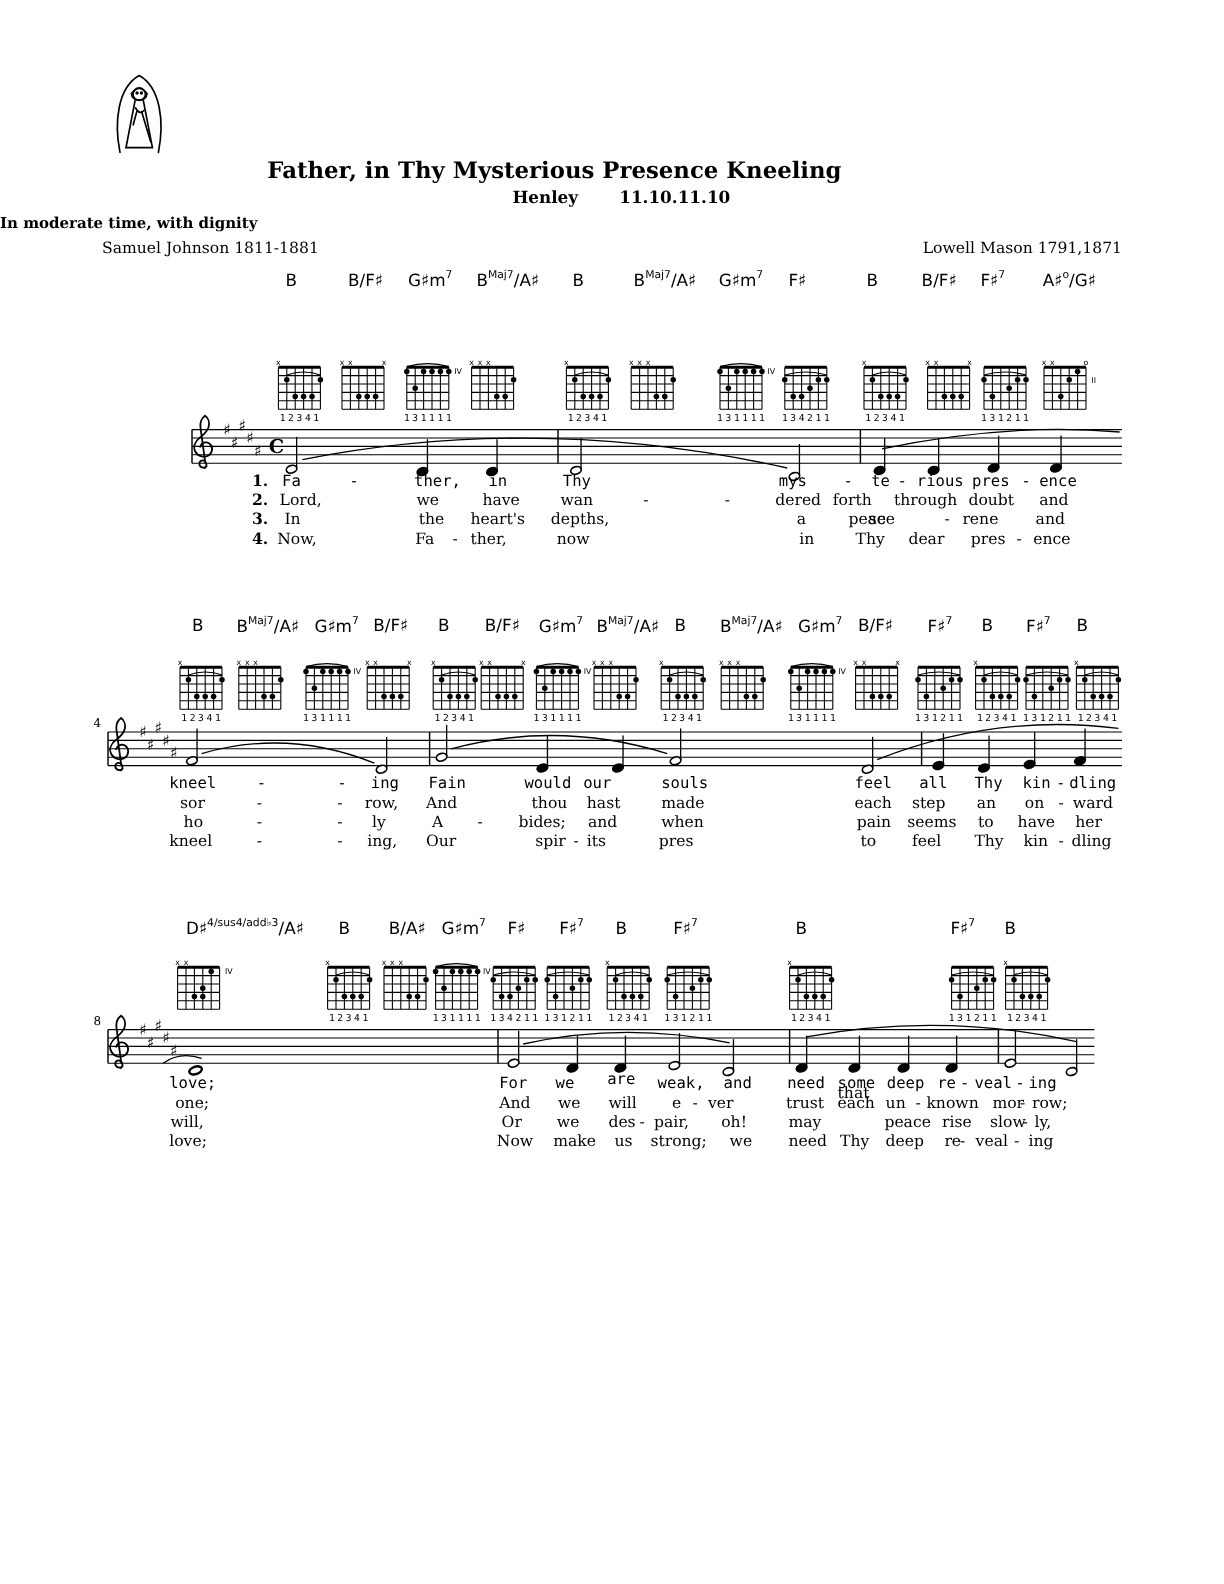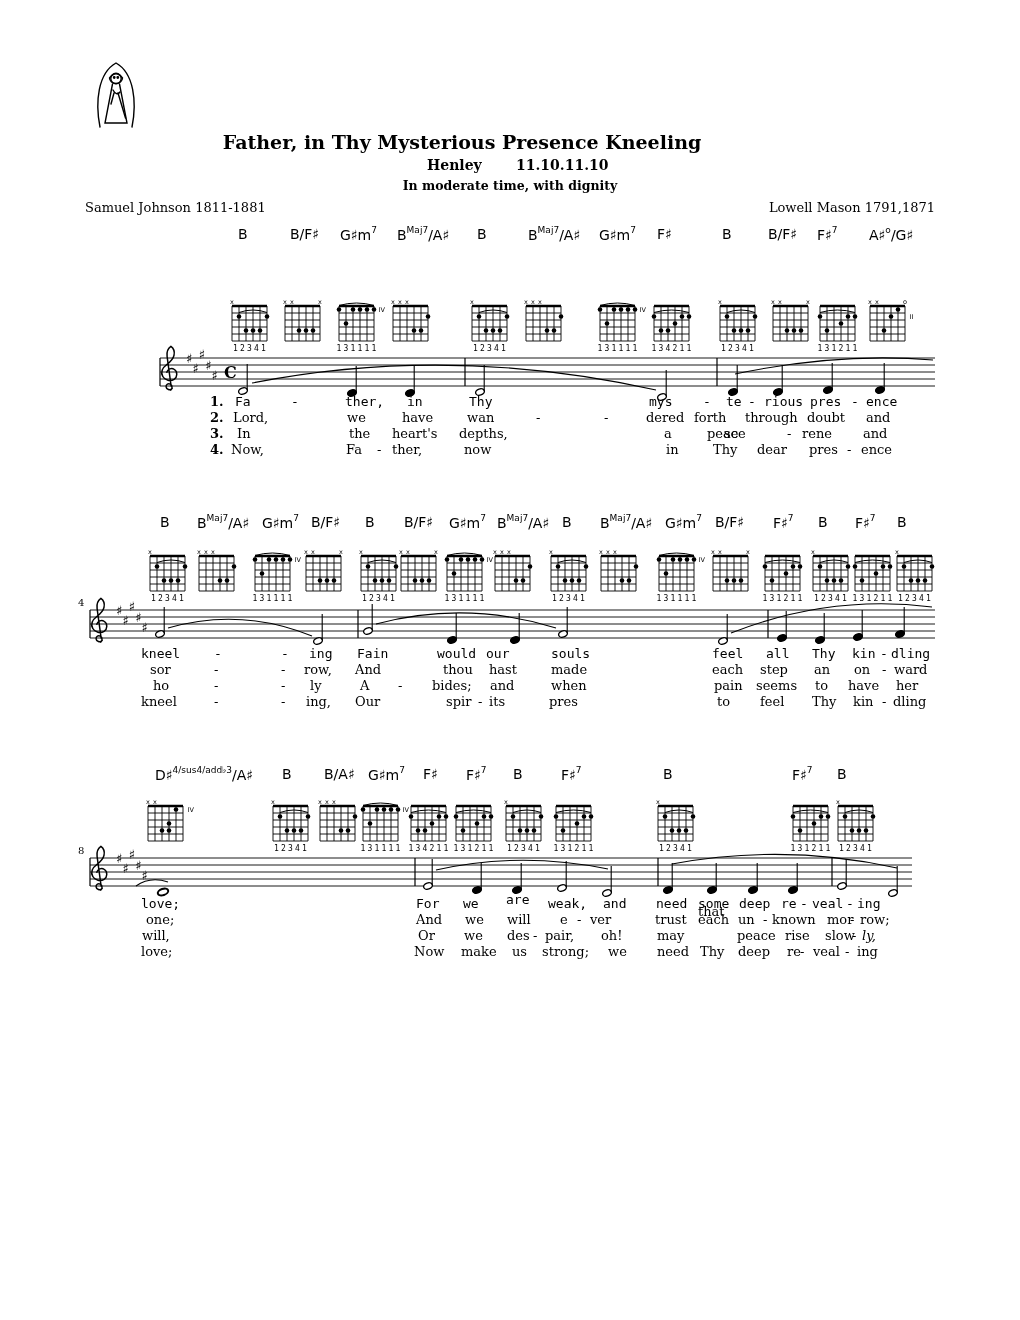--- a/index.html
+++ b/index.html
@@ -2,21 +2,21 @@
 <html><head>
 <meta charset="utf-8">
 <style>
   html,body{margin:0;padding:0;background:#fff;}
   .page{position:relative;width:1020px;height:1320px;background:#ffffff;color:#000;
         font-family:"DejaVu Serif", serif;overflow:hidden;}
   .abs{position:absolute;white-space:nowrap;}
   .title{left:0;top:131px;width:924px;text-align:center;font-size:19px;font-weight:bold;}
   .tune{left:427px;top:157px;font-size:14px;font-weight:bold;}
   .meter{left:516px;top:157px;font-size:14px;font-weight:bold;}
-  .tempo{left:0;top:178px;width:1020px;text-align:center;font-size:12.5px;font-weight:bold;}
+  .tempo{left:0;top:178px;width:1020px;font-size:12.5px;font-weight:bold;}
   .auth-l{left:85px;top:200px;font-size:13px;}
   .auth-r{right:85px;top:200px;font-size:13px;}
   .chord{position:absolute;font-family:"DejaVu Sans", sans-serif;font-size:14px;color:#000;white-space:nowrap;}
   .chord sup{font-size:9px;position:relative;top:-1px;}
   .lyr{position:absolute;font-size:13px;white-space:nowrap;}
   .lyr.mono{font-family:"DejaVu Sans Mono", monospace;}
   .lyr.serif{font-family:"DejaVu Serif", serif;}
   .vnum{position:absolute;font-size:13px;font-weight:bold;font-family:"DejaVu Serif", serif;}
   svg{position:absolute;overflow:visible;}
 </style>
@@ -1340,21 +1340,21 @@
           <div class="lyr serif" style="left: 507px; top: 928px;">des</div>
           <div class="lyr serif" style="left: 533px; top: 928px;">-</div>
           <div class="lyr serif" style="left: 545px; top: 928px;">pair,</div>
           <div class="lyr serif" style="left: 601px; top: 928px;">oh!</div>
           <div class="lyr serif" style="left: 657px; top: 928px;">may</div>
           <div class="lyr serif" style="left: 698px; top: 880px; margin-top: 24px;">that</div>
           <div class="lyr serif" style="left: 737px; top: 928px;">peace</div>
           <div class="lyr serif" style="left: 785px; top: 928px;">rise</div>
           <div class="lyr serif" style="left: 825px; top: 928px;">slow</div>
           <div class="lyr serif" style="left: 852px; top: 928px;">-</div>
-          <div class="lyr serif" style="left: 862px; top: 928px; font-style: italic;">ly,</div>
+          <div class="lyr serif" style="left: 862px; top: 928px;">ly,</div>
         </div>
         <div>
           <div class="lyr serif" style="left: 141px; top: 944px;">love;</div>
           <div class="lyr serif" style="left: 414px; top: 944px;">Now</div>
           <div class="lyr serif" style="left: 461px; top: 944px;">make</div>
           <div class="lyr serif" style="left: 512px; top: 944px;">us</div>
           <div class="lyr serif" style="left: 542px; top: 944px;">strong;</div>
           <div class="lyr serif" style="left: 608px; top: 944px;">we</div>
           <div class="lyr serif" style="left: 657px; top: 944px;">need</div>
           <div class="lyr serif" style="left: 700px; top: 944px;">Thy</div>

